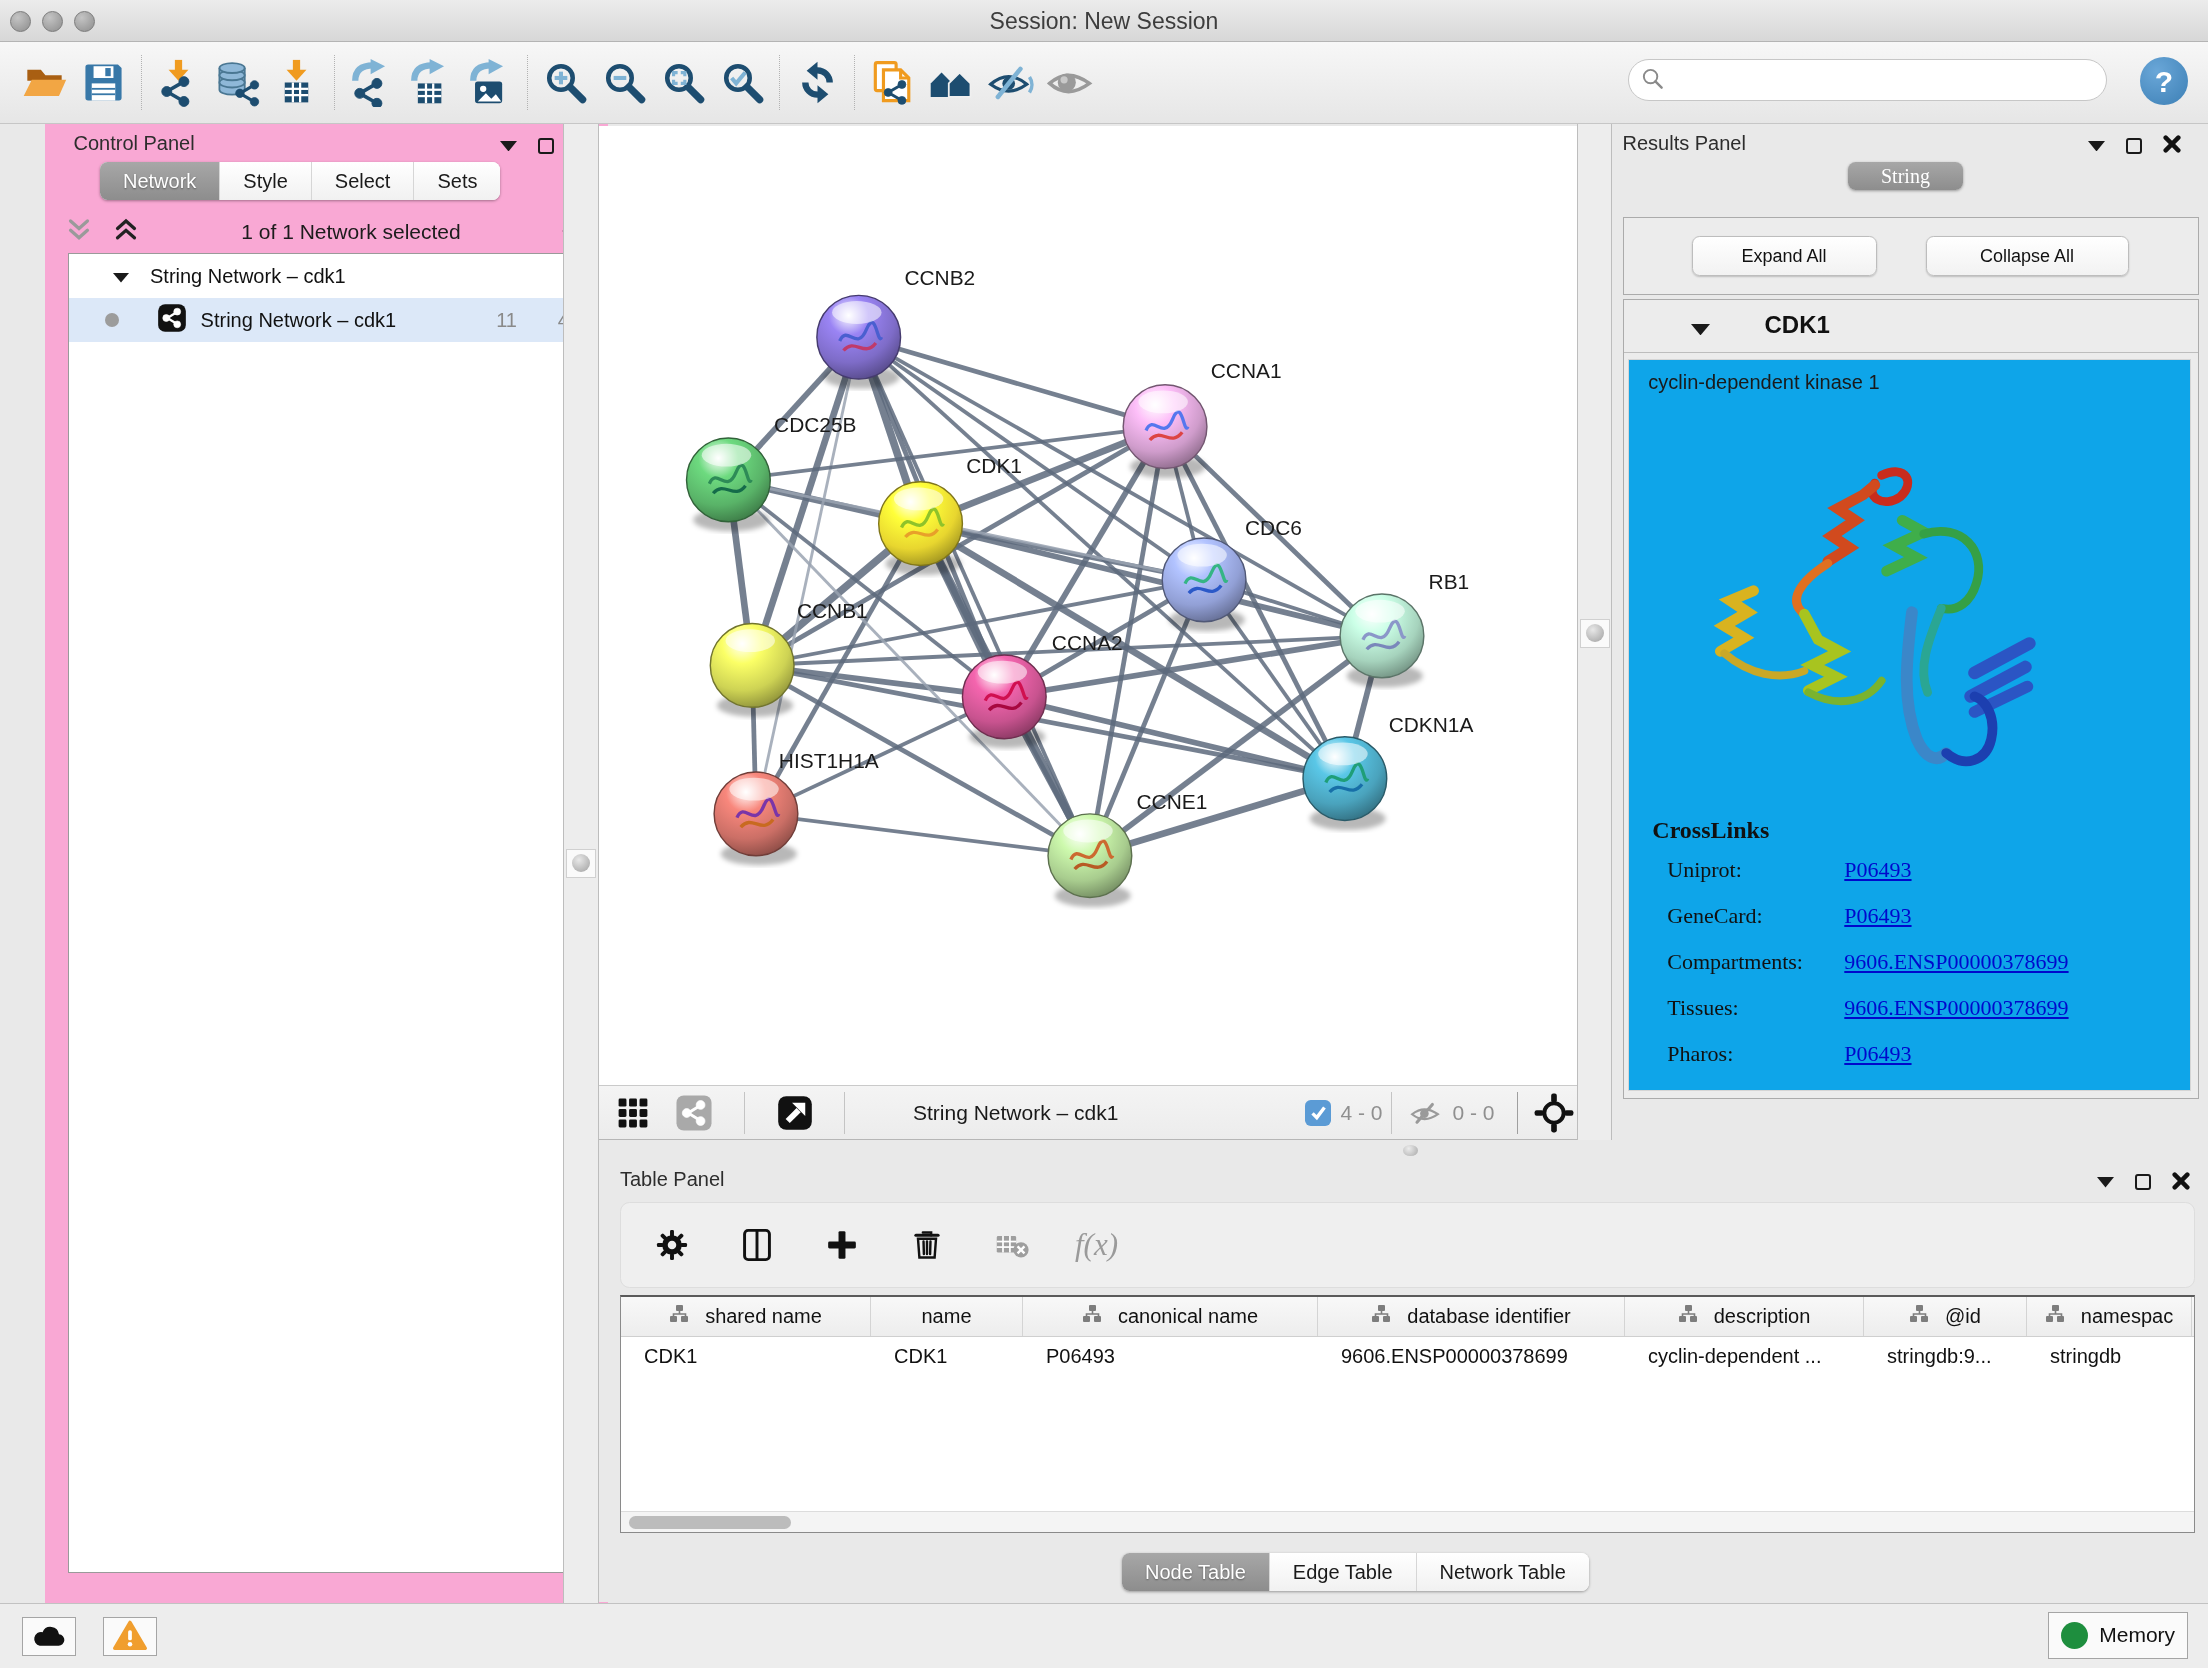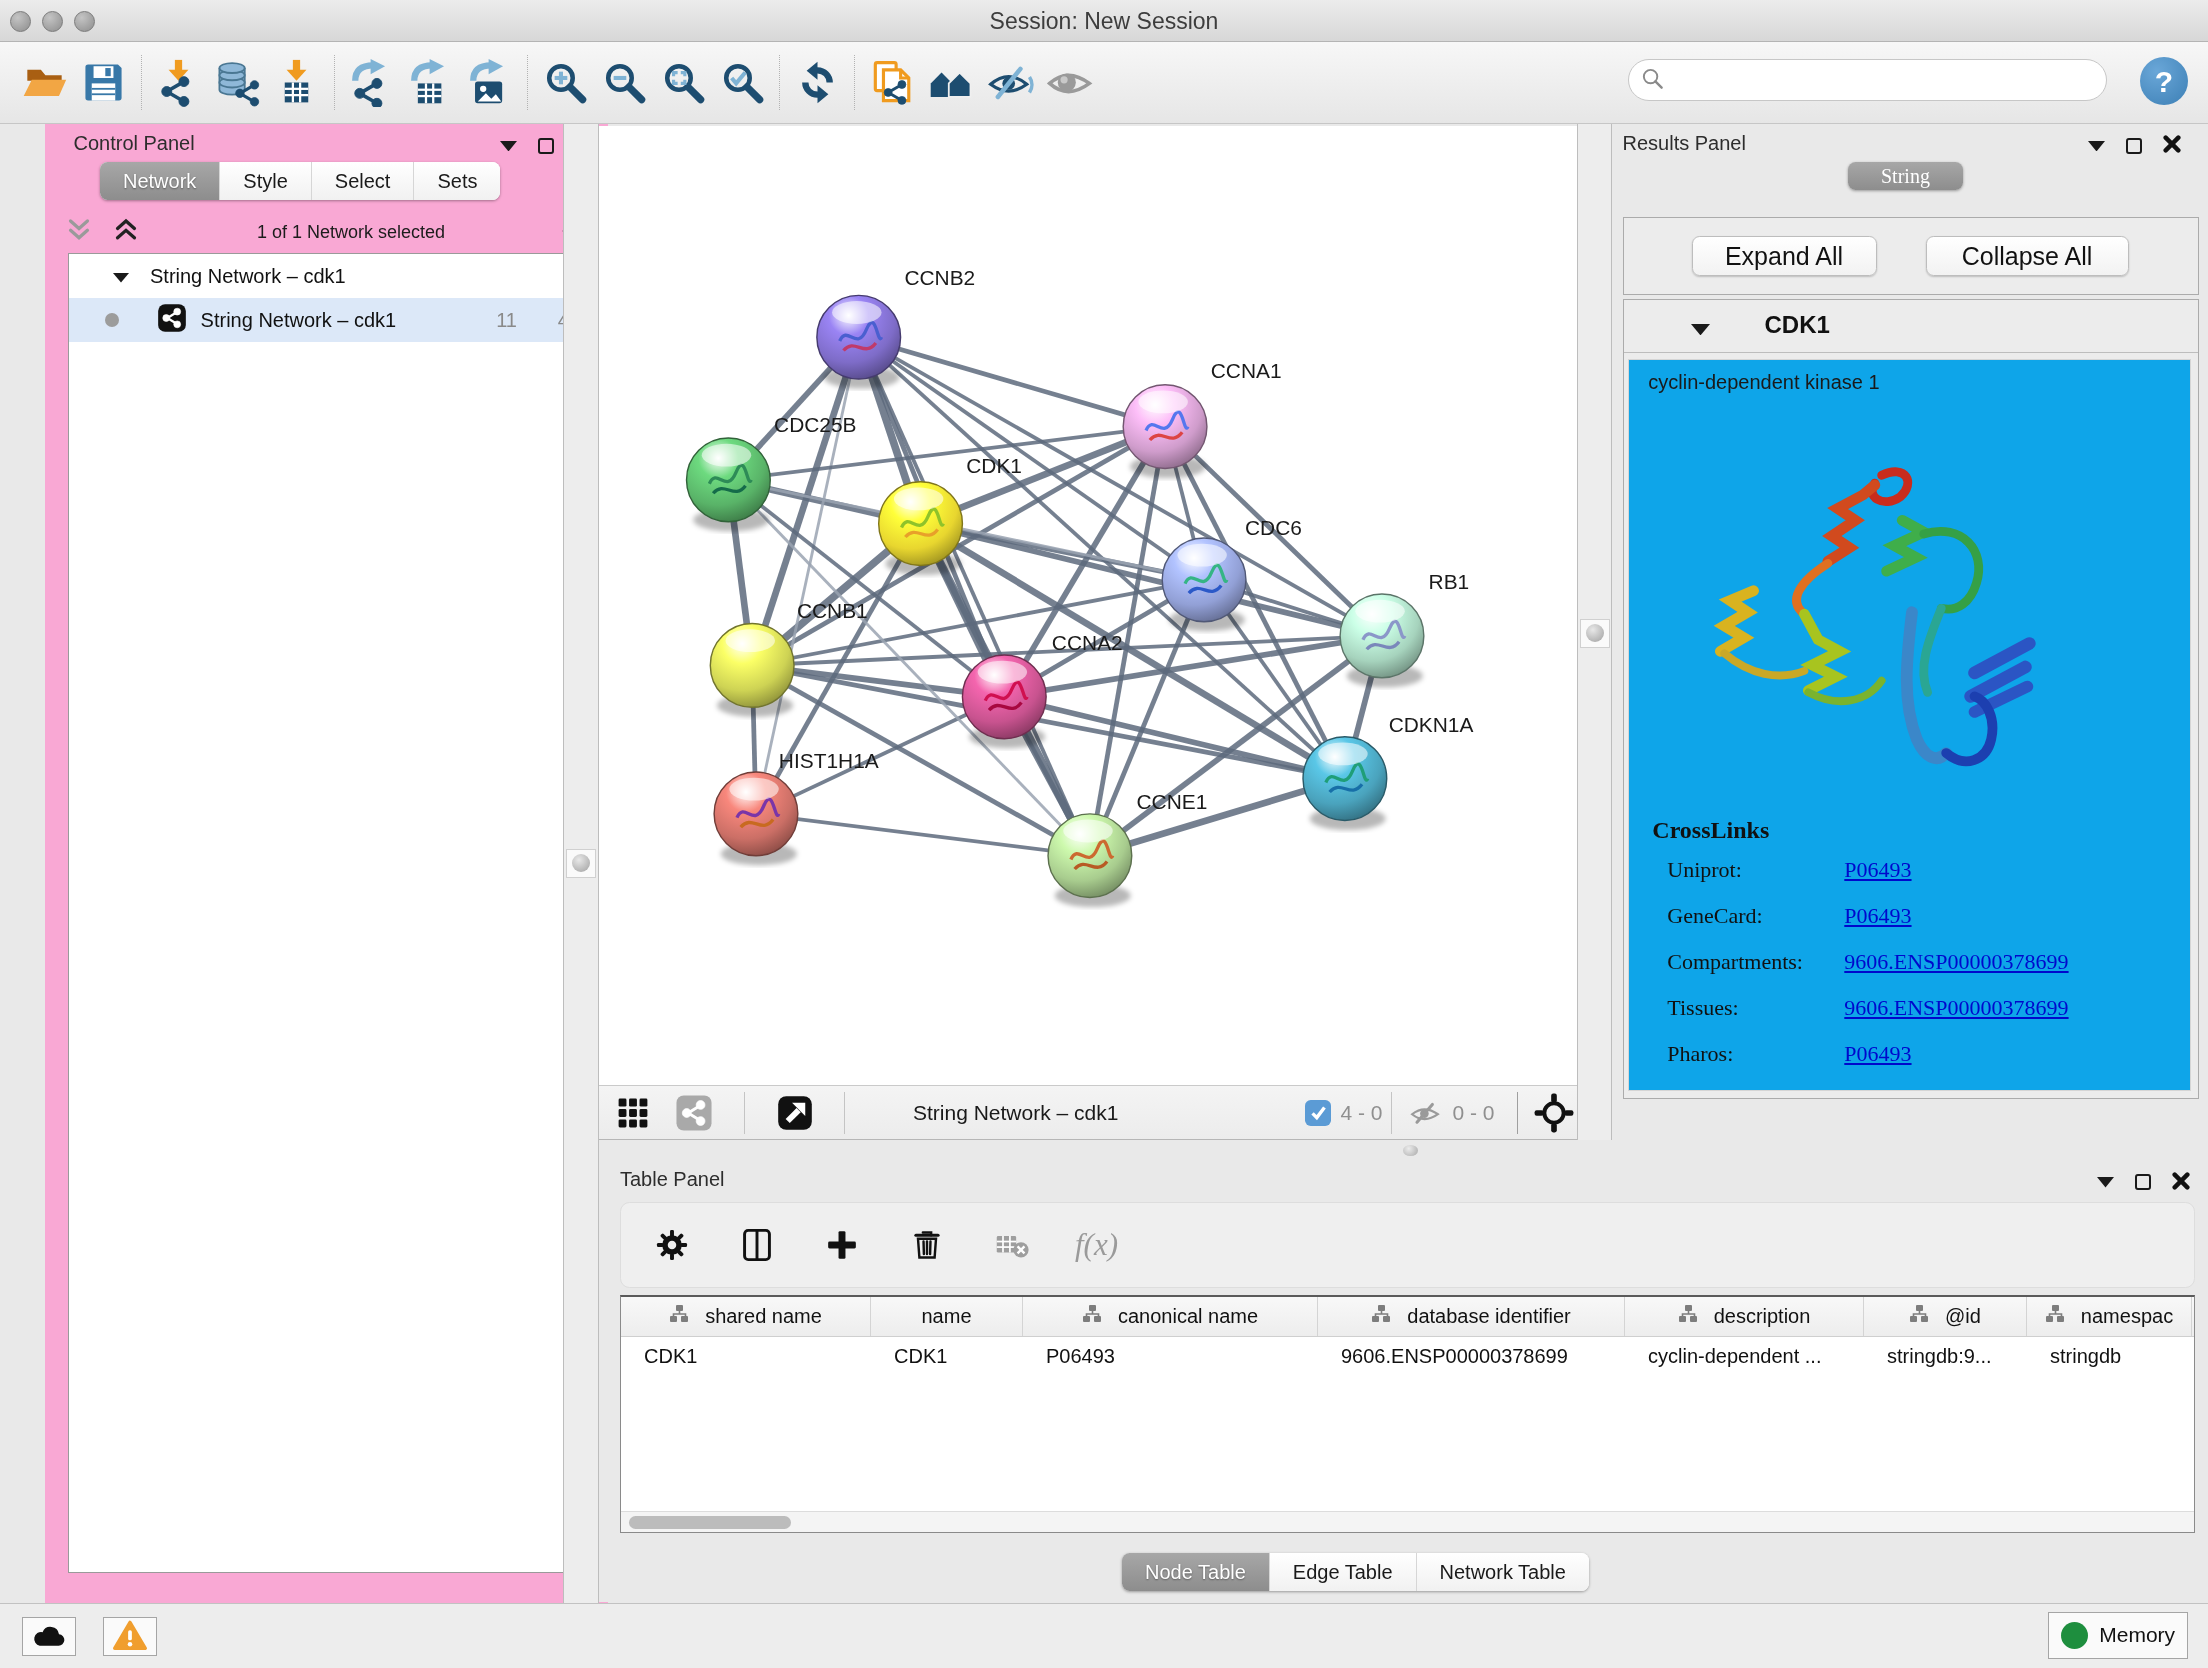--- a/index.html
+++ b/index.html
@@ -37,21 +37,21 @@
     box-shadow:0 1px 2.9px rgba(0,0,0,.35);}
   .seg .tab{border:none;background:linear-gradient(#ffffff,#f1f1f1);font-size:20px;
     padding:0 23px;color:#1a1a1a;border-left:1px solid #d6d6d6;font-family:inherit;}
   .seg .tab:first-child{border-left:none;}
   .seg .tab.sel{background:linear-gradient(#a7a7a7,#8d8d8d);color:#fff;text-shadow:0 1px 1.9px rgba(0,0,0,.4);}
 
   
   #control-panel{position:absolute;left:0;top:124px;width:563px;height:1479px;background:#f9a8d4;margin-left:45px;}
   #cp-tabs{position:absolute;left:55px;top:38px;}
   #cp-netbar{position:absolute;left:19px;top:89px;width:529px;height:38px;display:flex;align-items:center;}
-  #cp-status{flex:1;text-align:center;font-size:18px;color:#1c1c1c;}
+  #cp-status{flex:1;text-align:center;font-size:21px;color:#1c1c1c;}
   #tree-box{position:absolute;left:23px;top:129px;width:538px;height:1320px;background:#fff;border:1.9px solid #9a9a9a;}
   .tree-row{position:relative;height:44px;display:flex;align-items:center;font-size:20px;color:#111;}
   .tree-row.selected{background:#dce8f8;}
   .tr-count{position:absolute;color:#8a8a8a;}
 
   
   .gutter-v{position:absolute;top:124px;background:#ededed;border-left:1px solid #bdbdbd;border-right:1px solid #bdbdbd;}
   .gutter-handle{position:absolute;width:30px;height:28.5px;background:#fafafa;border:1px solid #d0d0d0;
     display:flex;align-items:center;justify-content:center;}
   .gutter-handle i{width:18px;height:18px;border-radius:50%;
@@ -69,21 +69,21 @@
   .ct-div{position:absolute;top:5.7px;height:42px;border-left:1px solid #c4c4c4;}
   .ct-counts{font-size:21px;color:#8f8f8f;margin-left:9.5px;}
   #ct-checkbox{width:26px;height:26px;border-radius:5.7px;background:#5b9bd5;display:flex;align-items:center;justify-content:center;}
 
   
   #results-panel{position:absolute;left:1612px;top:124px;width:596px;height:1017px;background:#e9e9e9;}
   #rp-string-tab{position:absolute;left:236px;top:38px;height:28px;padding:0 33px;border:none;border-radius:7.6px;
     background:linear-gradient(#a7a7a7,#8d8d8d);color:#fff;font-size:20px;box-shadow:0 1px 2.9px rgba(0,0,0,.35);font-family:Liberation Serif, serif;}
   #rp-box1{position:absolute;left:10.5px;top:93px;width:576px;height:78px;border:1.9px solid #ababab;background:#ececec;}
   .rp-btn{position:absolute;top:18px;height:40px;border:1px solid #bdbdbd;border-radius:7.6px;
-    background:linear-gradient(#ffffff,#f2f2f2);font-size:25px;color:#111;box-shadow:0 1px 1.9px rgba(0,0,0,.2);font-family:inherit;}
+    background:linear-gradient(#ffffff,#f2f2f2);font-size:18px;color:#111;box-shadow:0 1px 1.9px rgba(0,0,0,.2);font-family:inherit;}
   #rp-box2{position:absolute;left:10.5px;top:175px;width:576px;height:800px;border:1.9px solid #ababab;background:#ececec;}
   #rp-gene-row{position:relative;height:53px;border-bottom:1px solid #bdbdbd;}
   #rp-gene{position:absolute;left:141px;top:11.4px;font-size:24px;font-weight:bold;color:#111;}
   #rp-content{position:absolute;left:4.8px;top:59px;width:563px;height:732px;background:#0ea5e9;border:1px solid #d5d5d5;}
   #rp-desc{position:absolute;left:19px;top:11.4px;font-size:20px;color:#1a1a1a;}
   #protein{position:absolute;left:48px;top:86px;}
   #crosslinks{position:absolute;left:38px;top:457px;font-family:"Liberation Serif", serif;color:#111;}
   #crosslinks h3{font-size:24px;margin:0 0 13.3px -15px;}
   .cl-row{display:flex;font-size:22px;margin-bottom:20px;}
   .cl-label{width:177px;}

